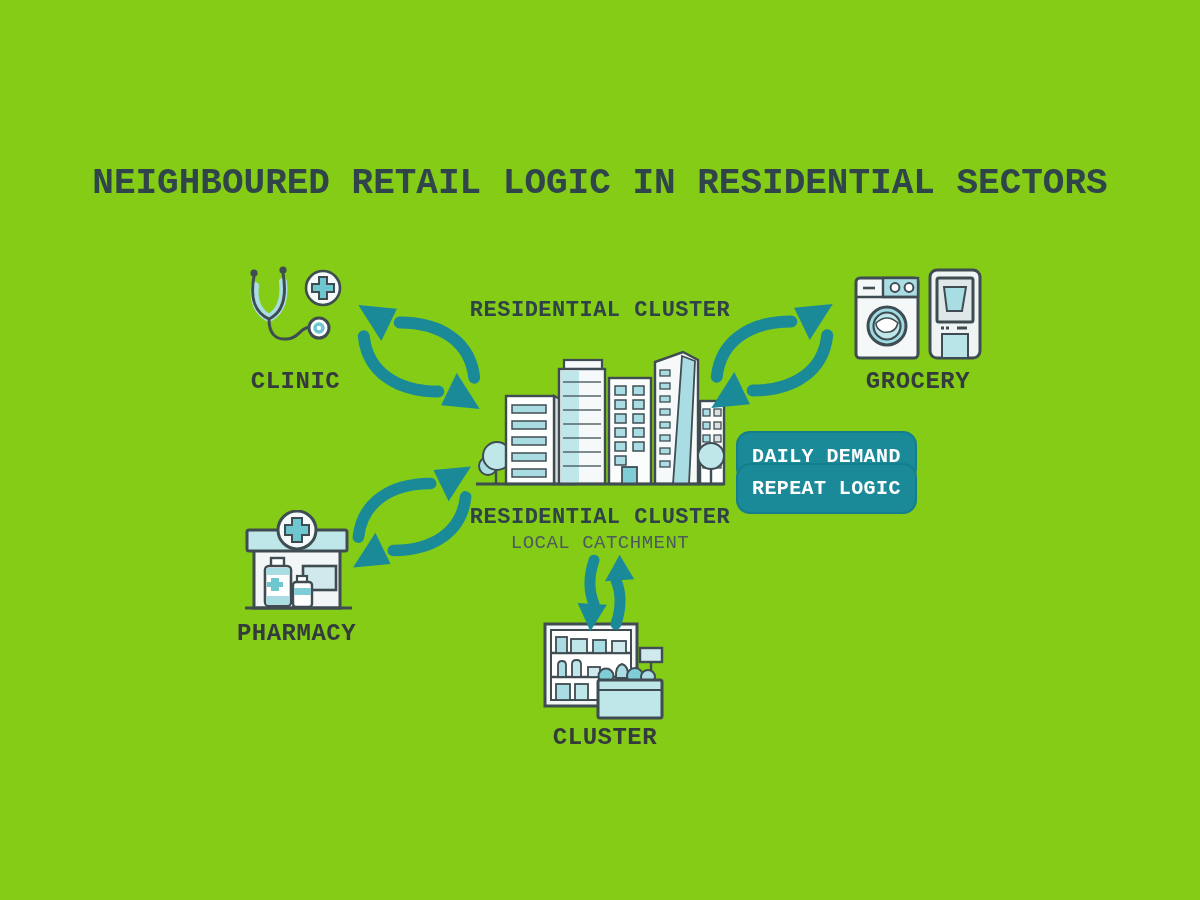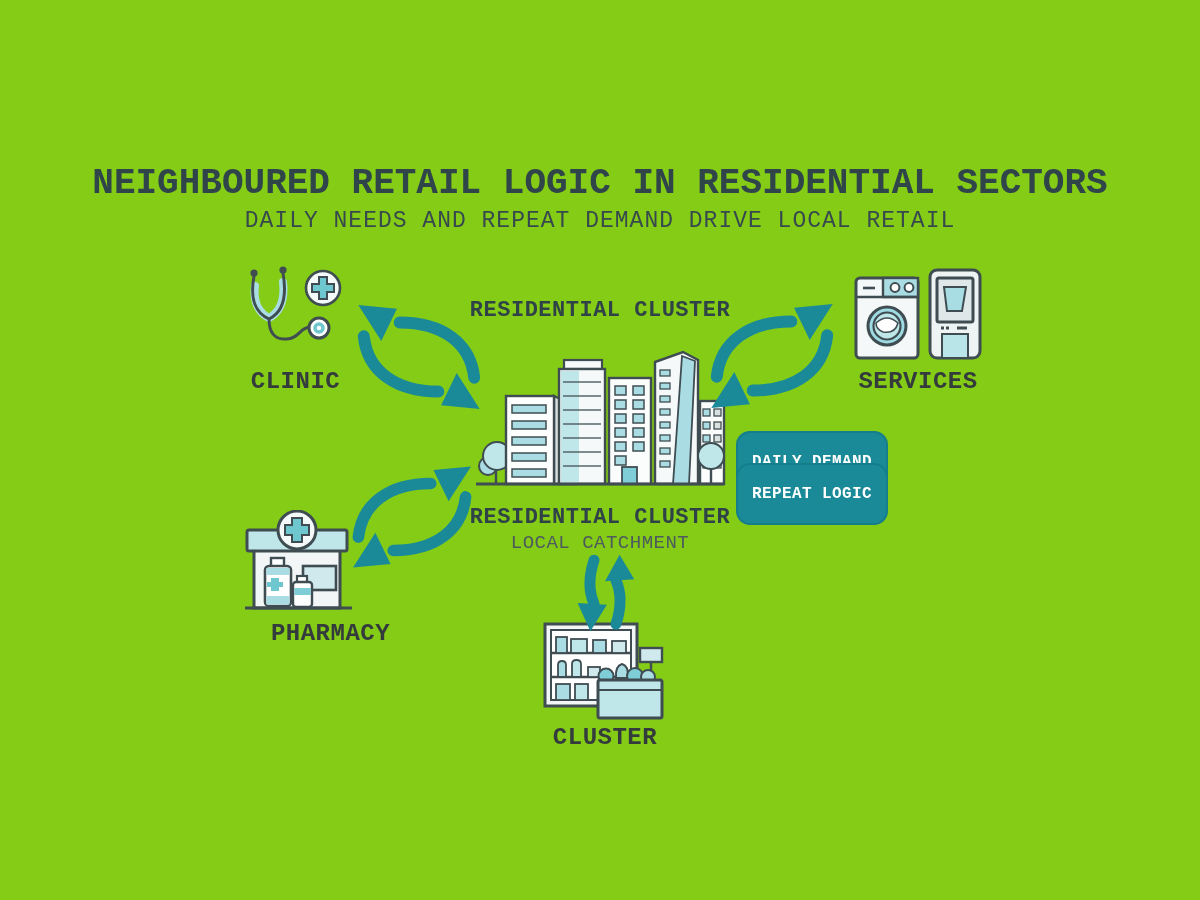--- a/index.html
+++ b/index.html
@@ -20,22 +20,22 @@
     font-size:24px;font-weight:700;letter-spacing:.5px;color:#343b3d;text-align:center;
   }
   .center-label{
     font-size:22px;font-weight:700;letter-spacing:.5px;color:#2f4247;text-align:center;
   }
   .center-sublabel{
     font-size:19px;font-weight:500;letter-spacing:.5px;color:#4d5a5e;text-align:center;
   }
   .badge{
     position:absolute;left:736px;background:#1a8a98;border:2px solid #147e8c;
-    color:#ffffff;font-size:16px;font-weight:700;letter-spacing:.4px;
-    padding:20px 14px;border-radius:14px;white-space:nowrap;
+    color:#ffffff;font-size:20px;font-weight:700;letter-spacing:.4px;
+    padding:12px 14px;border-radius:14px;white-space:nowrap;
   }
   .arrow-svg{position:absolute;}
   .mirror-x{transform:scaleX(-1);}
   svg{display:block;}
 </style>
 </head>
 <body>
 
 <div id="canvas">
 
@@ -50,21 +50,20 @@
       <g id="exch-v" fill="#1a8a98" stroke="#1a8a98">
         <path d="M 23,10 C 17,28 17,44 23,58" fill="none" stroke-width="12" stroke-linecap="round"></path>
         <polygon points="19,88 5,57 37,59" stroke="none"></polygon>
         <path d="M 47,80 C 53,62 53,46 47,32" fill="none" stroke-width="12" stroke-linecap="round"></path>
         <polygon points="51,4 35,33 67,31" stroke="none"></polygon>
       </g>
     </defs>
   </svg>
 
   <div id="title" class="abs">NEIGHBOURED RETAIL LOGIC IN RESIDENTIAL SECTORS</div>
-  <div id="subtitle" class="abs">DAILY NEEDS AND REPEAT DEMAND DRIVE LOCAL RETAIL</div>
 
   <div class="abs" style="left:243px;top:264px;width:105px;height:90px;">
     <svg viewBox="0 0 105 90" width="105" height="90">
 
       <path d="M 12,22 C 10,38 15,48 26,54 C 37,48 42,36 40,18" fill="none" stroke="#a9dde3" stroke-width="8" stroke-linecap="round"></path>
       <path d="M 11,12 C 7,34 11,48 26,55 C 41,48 44,32 40,9" fill="none" stroke="#3f4d52" stroke-width="3" stroke-linecap="round"></path>
       <circle cx="11" cy="9" r="3.6" fill="#3f4d52"></circle>
       <circle cx="40" cy="6" r="3.6" fill="#3f4d52"></circle>
       <path d="M 26,55 C 26,69 32,76 44,75 C 57,74 56,64 67,63" fill="none" stroke="#3f4d52" stroke-width="3" stroke-linecap="round"></path>
       <circle cx="76" cy="64" r="10" fill="#ffffff" stroke="#3f4d52" stroke-width="3"></circle>
@@ -90,41 +89,41 @@
       <path d="M 23,59 Q 34,49 45,59 Q 42,70 30,68 Q 23,65 23,59 z" fill="#ffffff" stroke="#3f4d52" stroke-width="1.6"></path>
 
       <rect x="77" y="6" width="50" height="88" rx="7" fill="#eef3f3" stroke="#3f4d52" stroke-width="3"></rect>
       <rect x="84" y="14" width="36" height="44" rx="2" fill="#dfe7e8" stroke="#3f4d52" stroke-width="3"></rect>
       <path d="M 91,23 L 113,23 L 109,47 L 94,47 z" fill="#a7dde3" stroke="#3f4d52" stroke-width="2"></path>
       <line x1="88" y1="64" x2="97" y2="64" stroke="#3f4d52" stroke-width="3" stroke-dasharray="3 2"></line>
       <line x1="104" y1="64" x2="114" y2="64" stroke="#3f4d52" stroke-width="3"></line>
       <rect x="89" y="70" width="26" height="24" fill="#b9e4e8" stroke="#3f4d52" stroke-width="2"></rect>
     </svg>
   </div>
-  <div class="abs node-label" style="left:853px;top:368px;width:130px;">SERVICES</div>
+  <div class="abs node-label" style="left:853px;top:368px;width:130px;">GROCERY</div>
 
   <div class="abs" style="left:240px;top:510px;width:118px;height:108px;">
     <svg viewBox="0 0 118 108" width="118" height="108">
       <rect x="14" y="40" width="86" height="58" fill="#f2f6f6" stroke="#3f4d52" stroke-width="3"></rect>
       <rect x="7" y="20" width="100" height="21" rx="2" fill="#bfe7ea" stroke="#3f4d52" stroke-width="3"></rect>
       <circle cx="57" cy="20" r="19" fill="#f4fafa" stroke="#3f4d52" stroke-width="3"></circle>
       <path d="M 52,8 h 10 v 7 h 7 v 10 h -7 v 7 h -10 v -7 h -7 v -10 h 7 z" fill="#6ec6cf" stroke="#3f4d52" stroke-width="2"></path>
       <rect x="63" y="56" width="33" height="24" fill="#cfe9ec" stroke="#3f4d52" stroke-width="2.6"></rect>
       <rect x="31" y="48" width="13" height="9" fill="#ffffff" stroke="#3f4d52" stroke-width="2.4"></rect>
       <rect x="25" y="56" width="26" height="40" rx="4" fill="#ffffff" stroke="#3f4d52" stroke-width="2.6"></rect>
       <rect x="26.4" y="58" width="23" height="7" fill="#a9dde3"></rect>
       <rect x="26.4" y="86" width="23" height="8.6" fill="#a9dde3"></rect>
       <path d="M 34,70 h 8 v 4 h 4 v 5 h -4 v 4 h -8 v -4 h -4 v -5 h 4 z" fill="#6ec6cf" transform="translate(-3,-2)"></path>
       <rect x="57" y="66" width="10" height="7" fill="#ffffff" stroke="#3f4d52" stroke-width="2.2"></rect>
       <rect x="53" y="72" width="19" height="25" rx="3" fill="#ffffff" stroke="#3f4d52" stroke-width="2.4"></rect>
       <rect x="54.3" y="78" width="16.5" height="7" fill="#7fcdd6"></rect>
       <line x1="5" y1="98" x2="112" y2="98" stroke="#3f4d52" stroke-width="3"></line>
     </svg>
   </div>
-  <div class="abs node-label" style="left:234px;top:620px;width:125px;margin-left:34px;">PHARMACY</div>
+  <div class="abs node-label" style="left:234px;top:620px;width:125px;">PHARMACY</div>
 
   <div class="abs" style="left:540px;top:620px;width:130px;height:102px;">
     <svg viewBox="0 0 130 102" width="130" height="102">
       <rect x="5" y="4" width="92" height="82" fill="#f2f6f6" stroke="#3f4d52" stroke-width="3"></rect>
       <rect x="11" y="10" width="80" height="70" fill="#ffffff" stroke="#3f4d52" stroke-width="2"></rect>
       <line x1="11" y1="33" x2="91" y2="33" stroke="#3f4d52" stroke-width="2.4"></line>
       <line x1="11" y1="57" x2="91" y2="57" stroke="#3f4d52" stroke-width="2.4"></line>
       <rect x="16" y="17" width="11" height="16" fill="#a9dde3" stroke="#3f4d52" stroke-width="1.8"></rect>
       <rect x="31" y="19" width="16" height="14" fill="#bfe7ea" stroke="#3f4d52" stroke-width="1.8"></rect>
       <rect x="53" y="20" width="13" height="13" fill="#a9dde3" stroke="#3f4d52" stroke-width="1.8"></rect>

